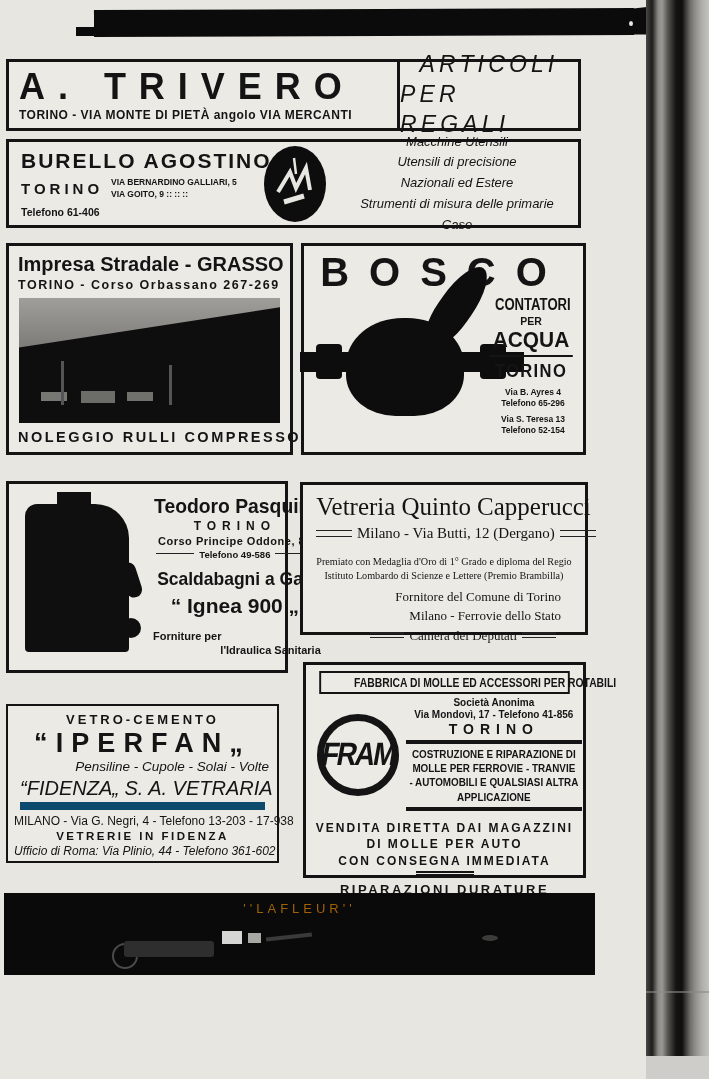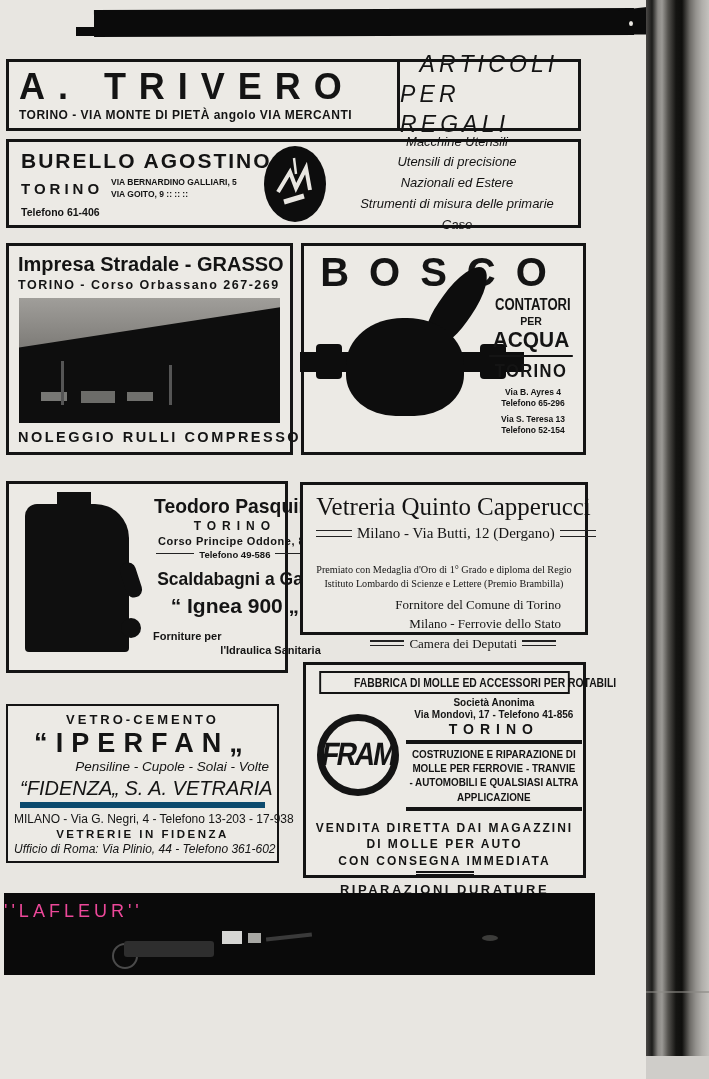--- a/index.html
+++ b/index.html
@@ -81,30 +81,30 @@
   .pas-phone { font-weight:bold; font-size:9.5px; white-space:nowrap; }
   .pas-prod { font-weight:bold; font-size:19px; transform:scaleX(0.92); margin-top:6px; white-space:nowrap; }
   .pas-model { font-weight:bold; font-size:21px; margin-top:4px; white-space:nowrap; }
   .pas-forn1 { font-weight:bold; font-size:11px; margin-top:12px; text-align:left; padding-left:6px; }
   .pas-forn2 { font-weight:bold; font-size:11px; margin-top:2px; text-align:right; padding-right:2px; }
   
   .capperucci { left:300px; top:482px; width:288px; height:153px; font-family:"Liberation Serif", serif; padding:7px 8px; }
   .cap-title { font-size:26px; text-align:center; transform:scaleX(0.96); white-space:nowrap; }
   .cap-sub { font-size:15px; text-align:center; margin-top:3px; white-space:nowrap; }
   .dr { display:inline-block; width:36px; height:7px; border-top:1.5px solid #222; border-bottom:1.5px solid #222; vertical-align:middle; margin:0 5px 3px 5px; }
-  .cap-prem { font-size:10.2px; text-align:center; line-height:1.35; margin-top:21px; }
+  .cap-prem { font-size:10.2px; text-align:center; line-height:1.35; margin-top:13px; }
   .cap-refs { text-align:right; padding-right:16px; font-size:13px; line-height:1.5; margin-top:4px; }
   .dr2 { display:inline-block; width:34px; height:6px; border-top:2.5px solid #222; border-bottom:1px solid #222; vertical-align:middle; margin:0 5px 3px 5px; }
   
   .iperfan { left:6px; top:704px; width:273px; height:159px; border-width:2px; padding:6px 6px; }
   .ipe-head { font-weight:bold; font-size:13px; letter-spacing:3px; text-align:center; }
   .ipe-title { font-size:27px; letter-spacing:0.3em; text-align:center; font-weight:600; margin-top:1px; white-space:nowrap; }
   .ipe-l1 { font-style:italic; font-size:13.5px; margin-top:4px; padding-left:2px; }
   .ipe-l2 { font-style:italic; font-size:13.5px; text-align:right; padding-right:2px; }
-  .ipe-fid { font-style:italic; font-size:20px; text-align:center; border-bottom:6px solid #0c4a6e; padding-bottom:2px; margin:3px 6px 4px 6px; white-space:nowrap; }
+  .ipe-fid { font-style:italic; font-size:20px; text-align:center; border-bottom:8px solid #0c4a6e; padding-bottom:2px; margin:3px 6px 4px 6px; white-space:nowrap; }
   .ipe-mil { font-size:12px; text-align:center; white-space:nowrap; }
   .ipe-vet { font-weight:bold; font-size:11.5px; letter-spacing:2.5px; text-align:center; margin-top:2px; }
   .ipe-rom { font-style:italic; font-size:12px; text-align:center; margin-top:2px; white-space:nowrap; }
   
   .fram { left:303px; top:662px; width:283px; height:216px; padding:4px 6px; }
   .fra-head { border:2px solid #141414; margin:2px; font-weight:bold; font-size:13.5px; text-align:center; padding:2px 0; transform:scaleX(0.96); white-space:nowrap; }
   .fra-head-inner { display:inline-block; transform:scaleX(0.8); letter-spacing:0; }
   .fra-body { display:flex; margin-top:3px; }
   .fra-logo { width:92px; flex:none; display:flex; align-items:center; justify-content:center; }
   .fra-circle { width:82px; height:82px; border:7px solid #141414; border-radius:50%; display:flex; align-items:center; justify-content:center; }
@@ -113,21 +113,21 @@
   .fra-soc { font-weight:bold; font-size:10px; }
   .fra-via { font-weight:bold; font-size:10px; margin-top:1px; white-space:nowrap; }
   .fra-city { font-weight:bold; font-size:14px; letter-spacing:6px; margin-top:1px; }
   .fra-rule { height:4px; background:#141414; margin:3px 2px; }
   .fra-desc { font-weight:bold; font-size:10.5px; line-height:1.35; transform:scaleX(0.94); white-space:nowrap; }
   .fra-vend { font-weight:bold; font-size:12px; letter-spacing:2px; text-align:center; line-height:1.4; margin-top:6px; }
   .fra-underline { width:58px; height:4px; border-top:2px solid #141414; border-bottom:1px solid #141414; margin:1px auto 6px auto; }
   .fra-rip { font-weight:bold; font-size:13px; letter-spacing:2.5px; text-align:center; line-height:1.45; margin-top:4px; }
   
   .lafleur { left:4px; top:893px; width:591px; height:82px; background:#0a0a0a; border:none; position:absolute; }
-  .laf-caption { color:#ec4899; font-size:18px; letter-spacing:4px; margin-top:8px; }
+  .laf-caption { color:#a16207; font-size:13px; letter-spacing:4px; text-align:center; margin-top:8px; }
   .laf-wheel { position:absolute; left:108px; bottom:6px; width:26px; height:26px; border:2px solid #4a4a4a; border-radius:50%; }
   .laf-body { position:absolute; left:120px; bottom:18px; width:90px; height:16px; background:#2e2e2e; border-radius:3px; }
   .laf-win1 { position:absolute; left:218px; top:38px; width:20px; height:13px; background:#d6d6d4; }
   .laf-win2 { position:absolute; left:244px; top:40px; width:13px; height:10px; background:#a8a8a4; }
   .laf-hood { position:absolute; left:262px; top:42px; width:46px; height:4px; background:#3a3a3a; transform:rotate(-6deg); }
   .laf-smudge { position:absolute; left:478px; top:42px; width:16px; height:6px; background:#3c3c3a; border-radius:50%; }
 </style>
 </head>
 <body>
 

